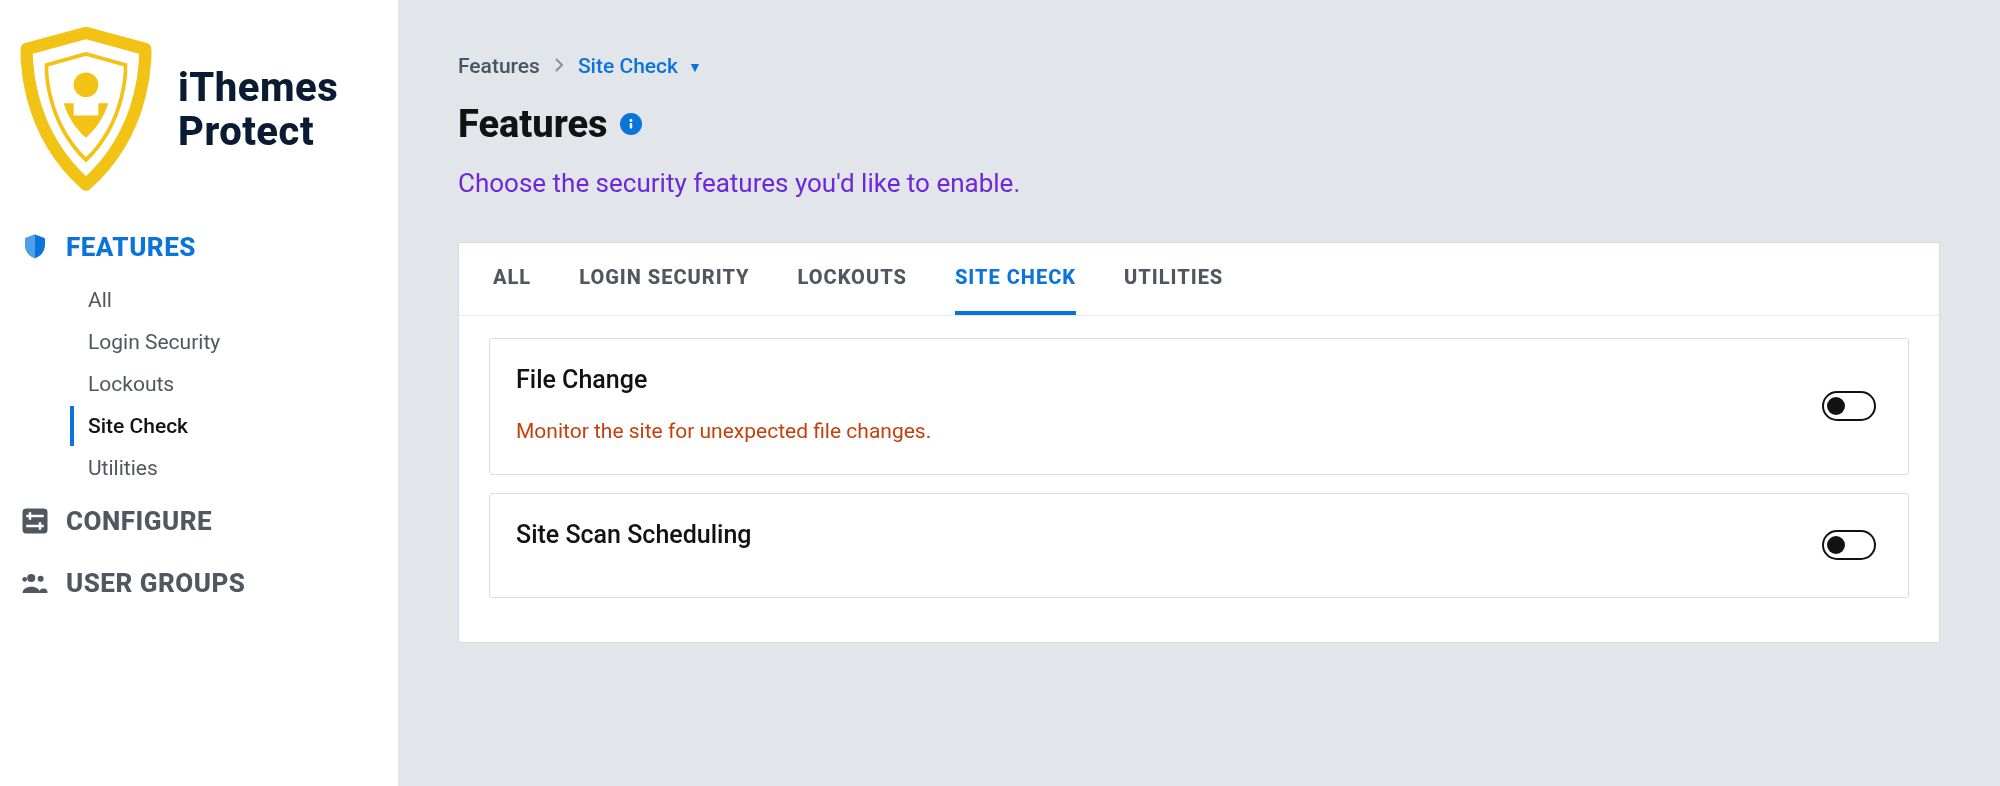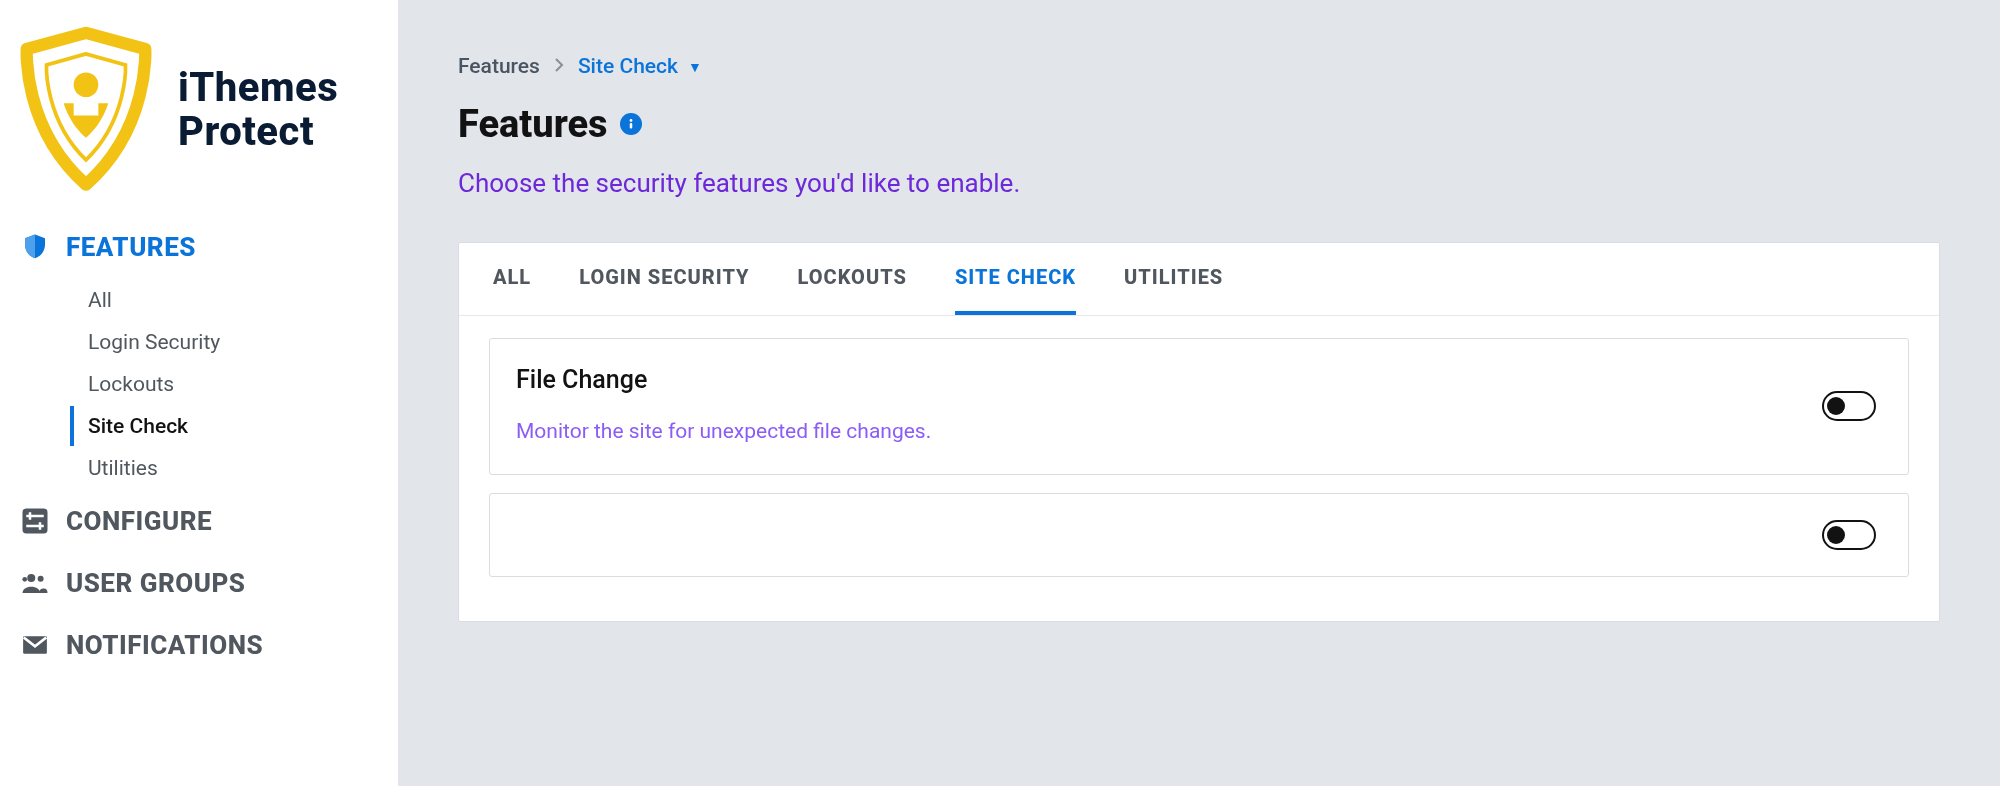--- a/index.html
+++ b/index.html
@@ -178,21 +178,21 @@
   }
   .feature-text { flex:1; }
   .feature-title {
     font-size: 25px;
     font-weight: 500;
     color: #121212;
     margin-bottom: 22px;
   }
   .feature-desc {
     font-size: 21px;
-    color: #8b5cf6;
+    color: #c2410c;
     line-height: 1.5;
   }
   .toggle {
     align-self: center;
     width: 54px;
     height: 30px;
     border: 2.5px solid #121212;
     border-radius: 16px;
     background: #ffffff;
     position: relative;
@@ -272,29 +272,20 @@
         <circle cx="9" cy="8" r="3.2"></circle>
         <circle cx="16.5" cy="8.5" r="2.4"></circle>
         <circle cx="3.8" cy="9" r="1.9"></circle>
         <path d="M2 20c0-3 3.1-5 7-5s7 2 7 5H2z"></path>
         <path d="M15 20c0-2 1.8-3.6 4-3.6s3 1.2 3 3.6h-7z"></path>
       </svg>
     </span>
     <span class="sec-label">USER GROUPS</span>
   </div>
 
-  <div class="nav-section">
-    <span class="icon">
-      <svg viewBox="0 0 24 24" width="30" height="30" fill="none" stroke="currentColor" stroke-width="2.2">
-        <rect x="2.5" y="5" width="19" height="14" rx="1" fill="currentColor" stroke="none"></rect>
-        <path d="M3 6l9 7 9-7" stroke="#ffffff"></path>
-      </svg>
-    </span>
-    <span class="sec-label">NOTIFICATIONS</span>
-  </div>
 </aside>
 
 <main class="main">
 
   <nav class="breadcrumbs">
     <span class="root">Features</span>
     <span class="chev">
       <svg viewBox="0 0 10 16" width="10" height="16" fill="none" stroke="#8a9097" stroke-width="2">
           <path d="M2 2l6 6-6 6"></path>
         </svg>
@@ -333,20 +324,21 @@
           <div class="feature-title">File Change</div>
           <div class="feature-desc">Monitor the site for unexpected file changes.</div>
         </div>
         <div class="toggle">
           <div class="knob"></div>
         </div>
       </div>
 
       <div class="feature-card">
         <div class="feature-text">
+          <div class="feature-title">Site Scan Scheduling</div>
         </div>
         <div class="toggle">
           <div class="knob"></div>
         </div>
       </div>
     </div>
   </section>
 
 </main>
 

